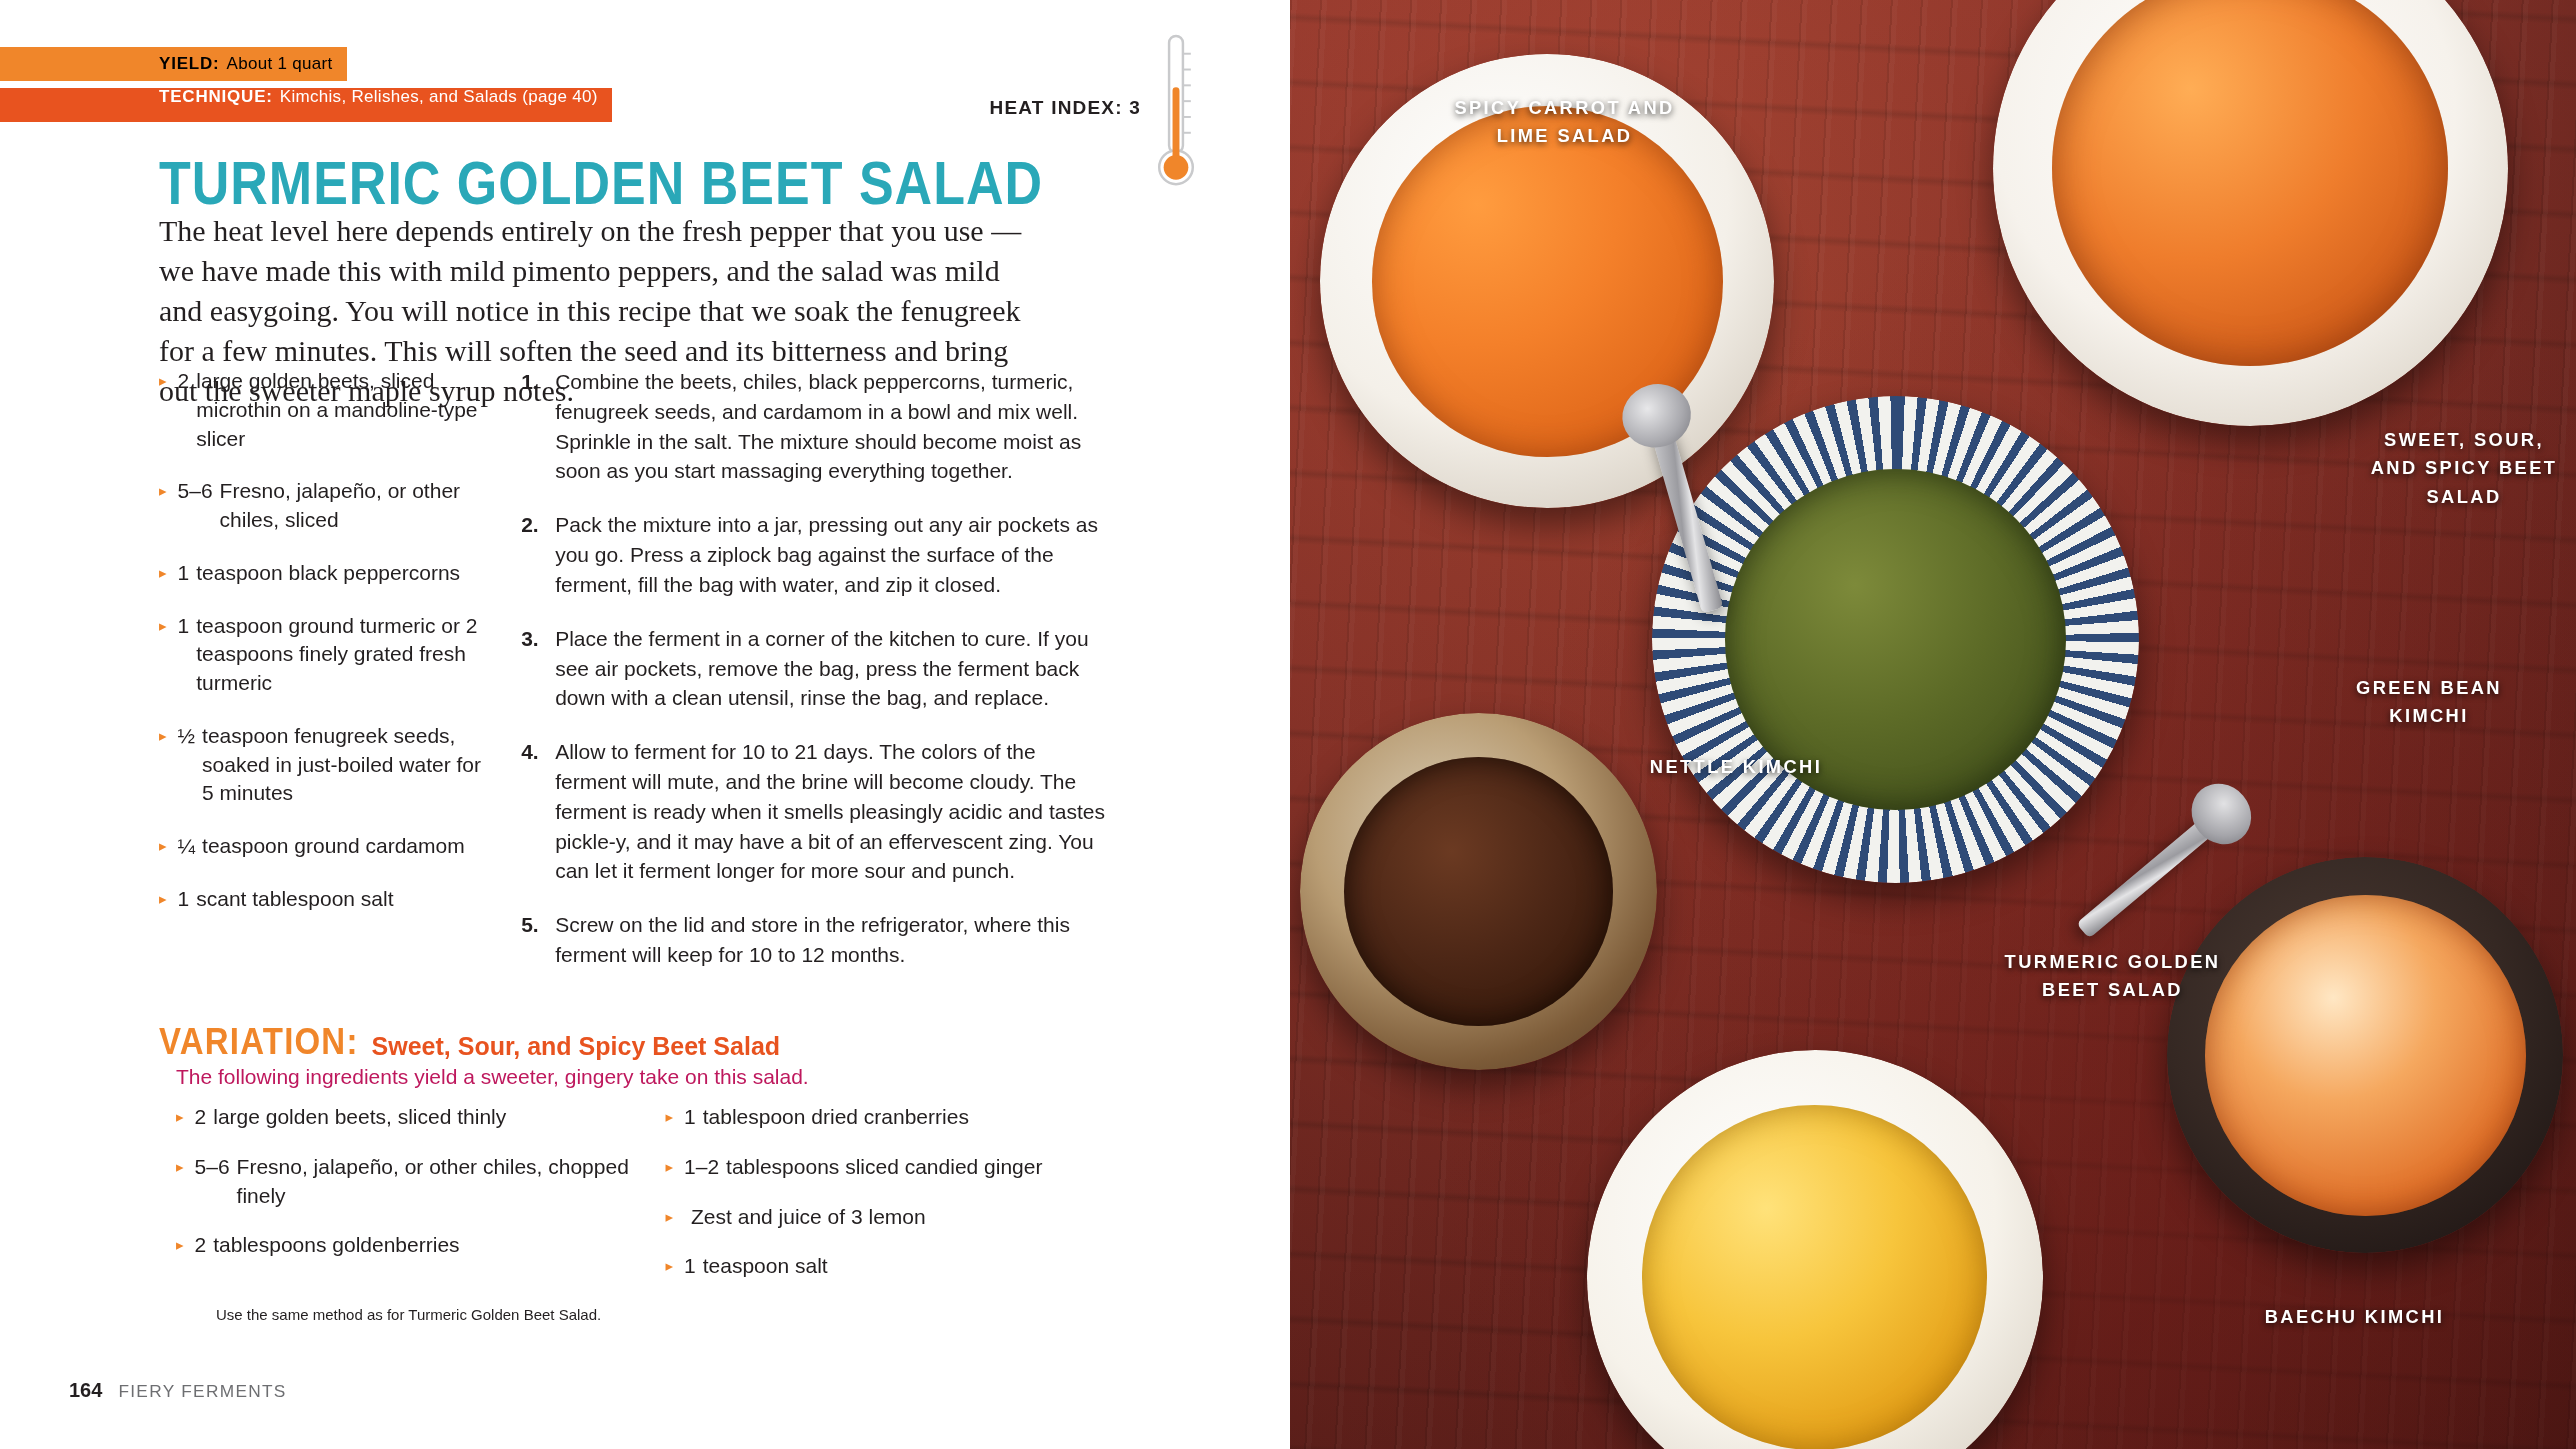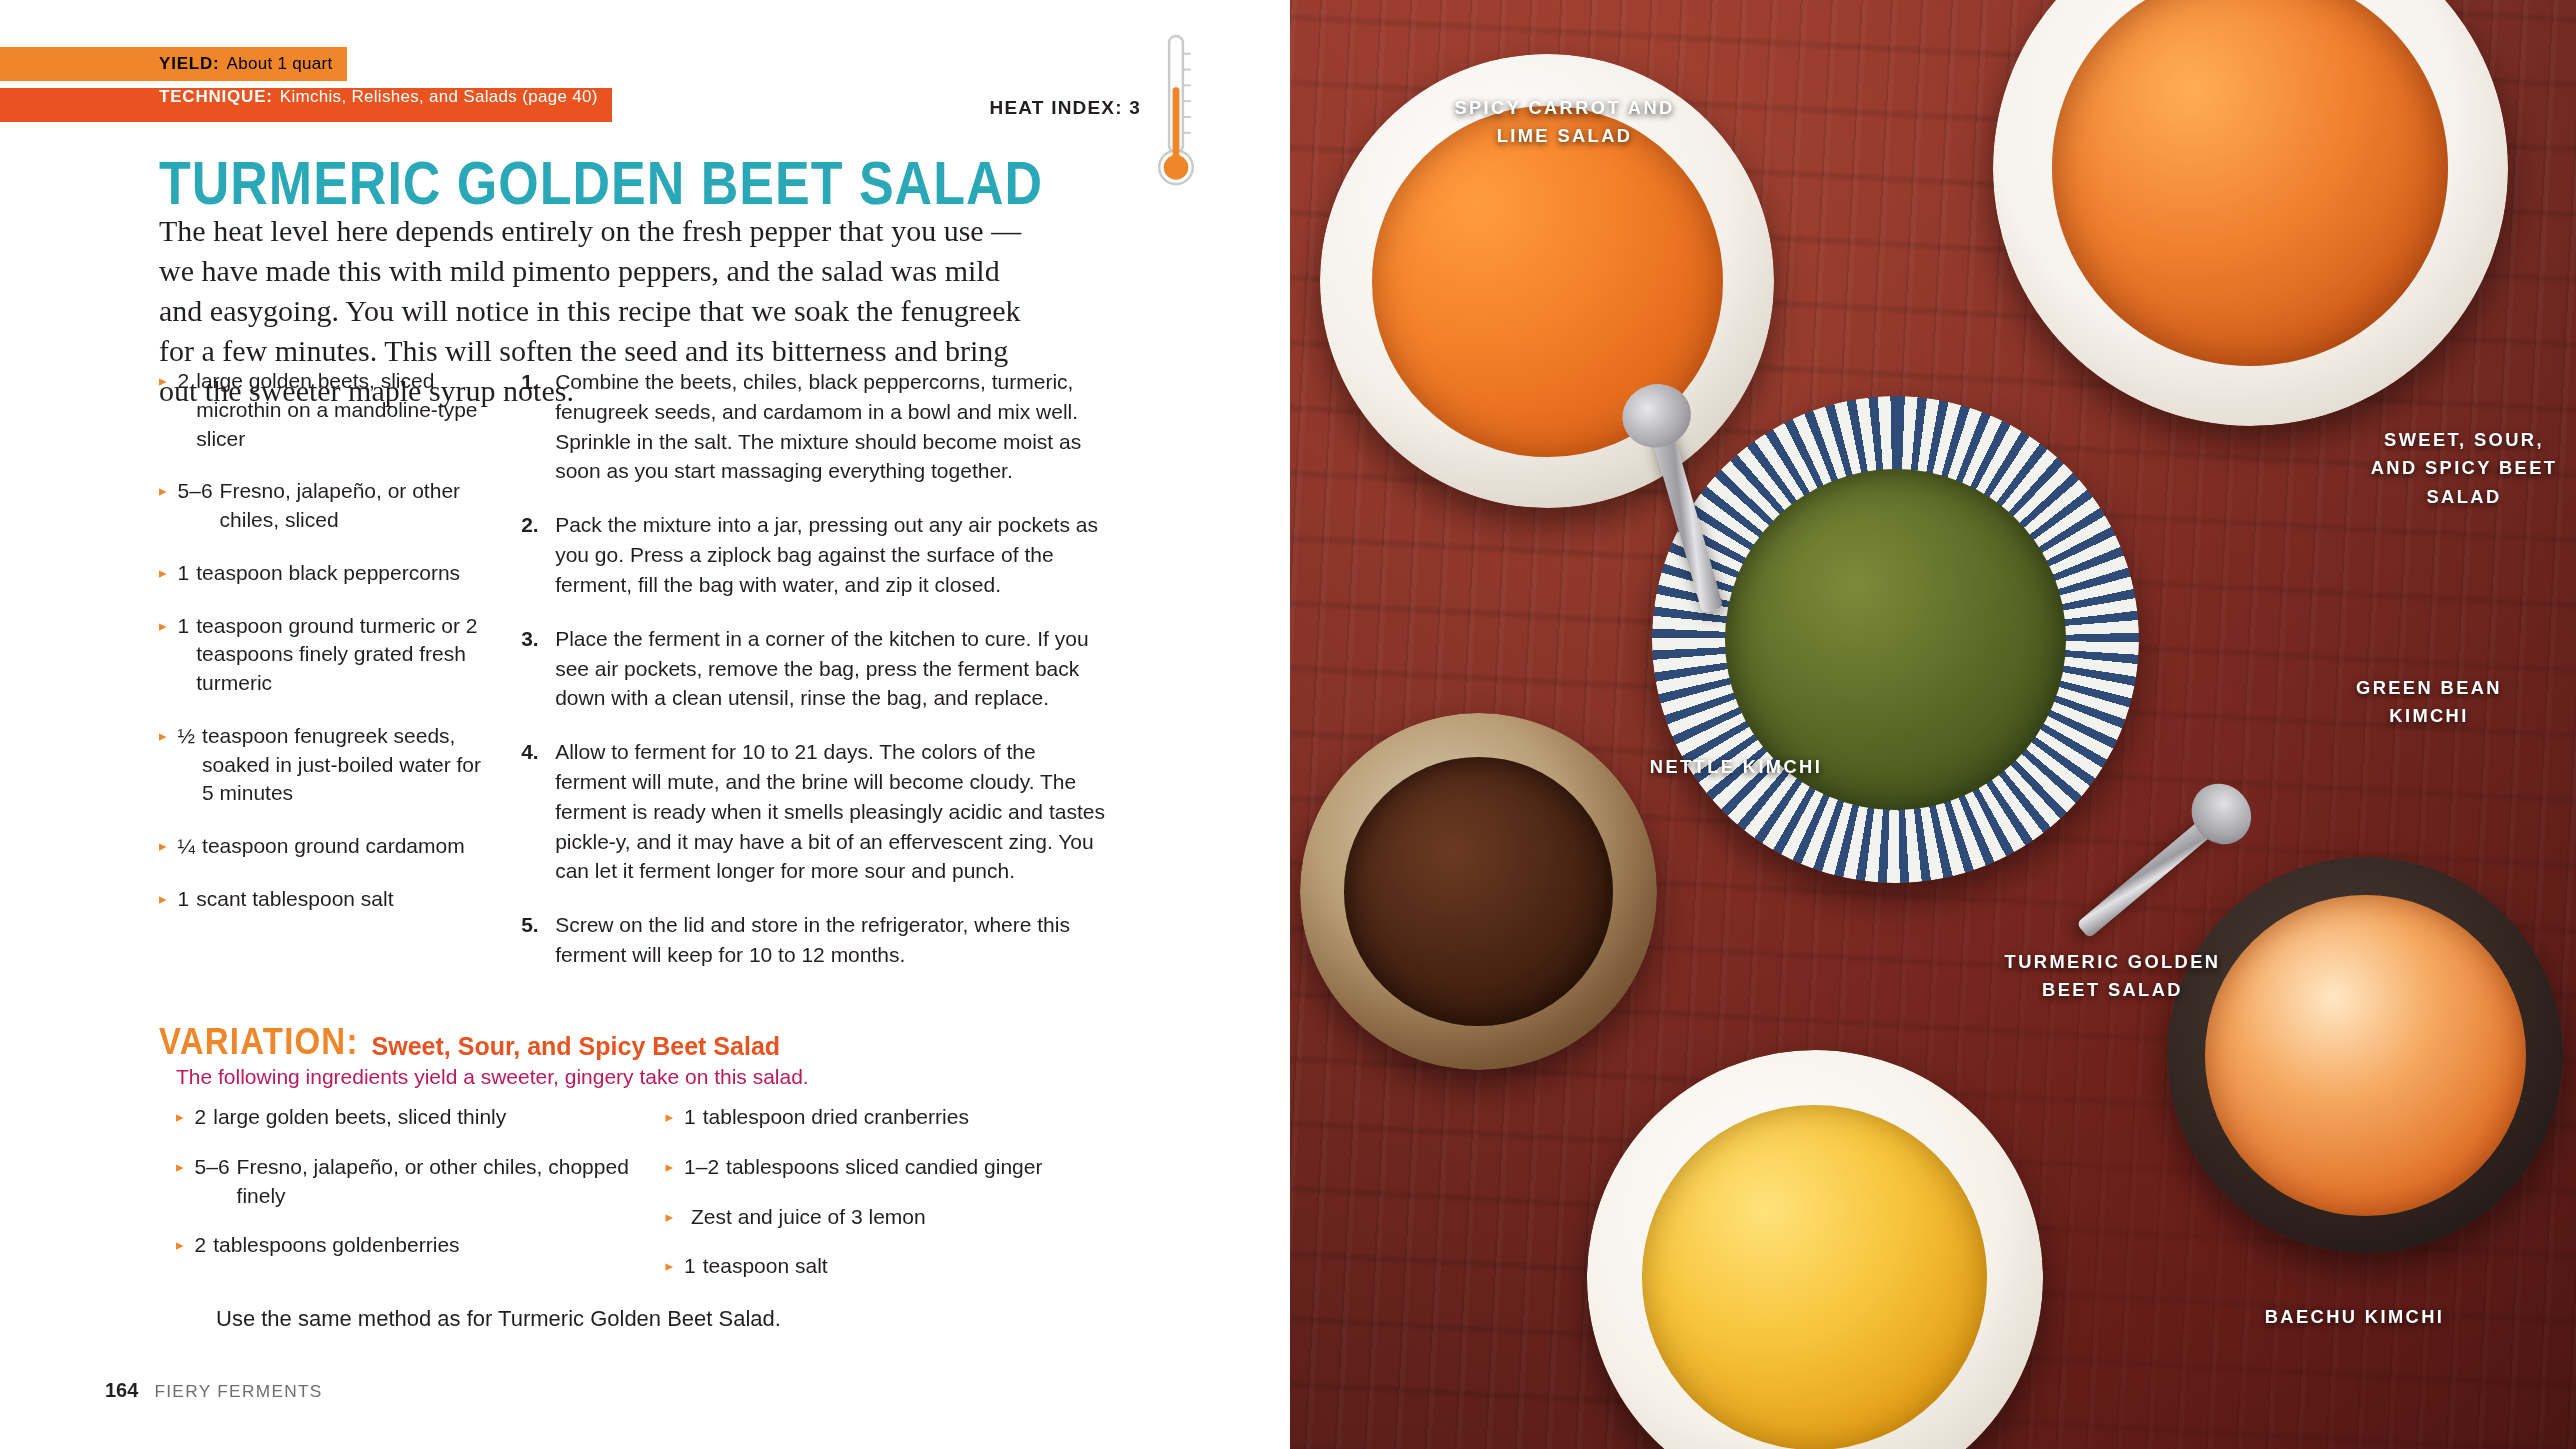--- a/index.html
+++ b/index.html
@@ -184,32 +184,31 @@
     gap: 28px;
   }
   .vcol { width: 462px; }
   .vcol .ing { margin-bottom: 21px; }
 
   .closing {
     position: absolute;
     left: 216px;
     top: 1306px;
     font-family: "Liberation Sans", sans-serif;
-    font-size: 22px;
+    font-size: 15px;
     color: #231f20;
   }
 
   .footer {
     position: absolute;
     left: 69px;
     top: 1379px;
     display: flex;
     align-items: baseline;
     font-family: "Liberation Sans", sans-serif;
-    margin-left: 36px;
   }
   .folio {
     font-size: 20px;
     font-weight: bold;
     color: #231f20;
   }
   .running-head {
     font-size: 17.3px;
     letter-spacing: 1.3px;
     color: #6d6e71;

